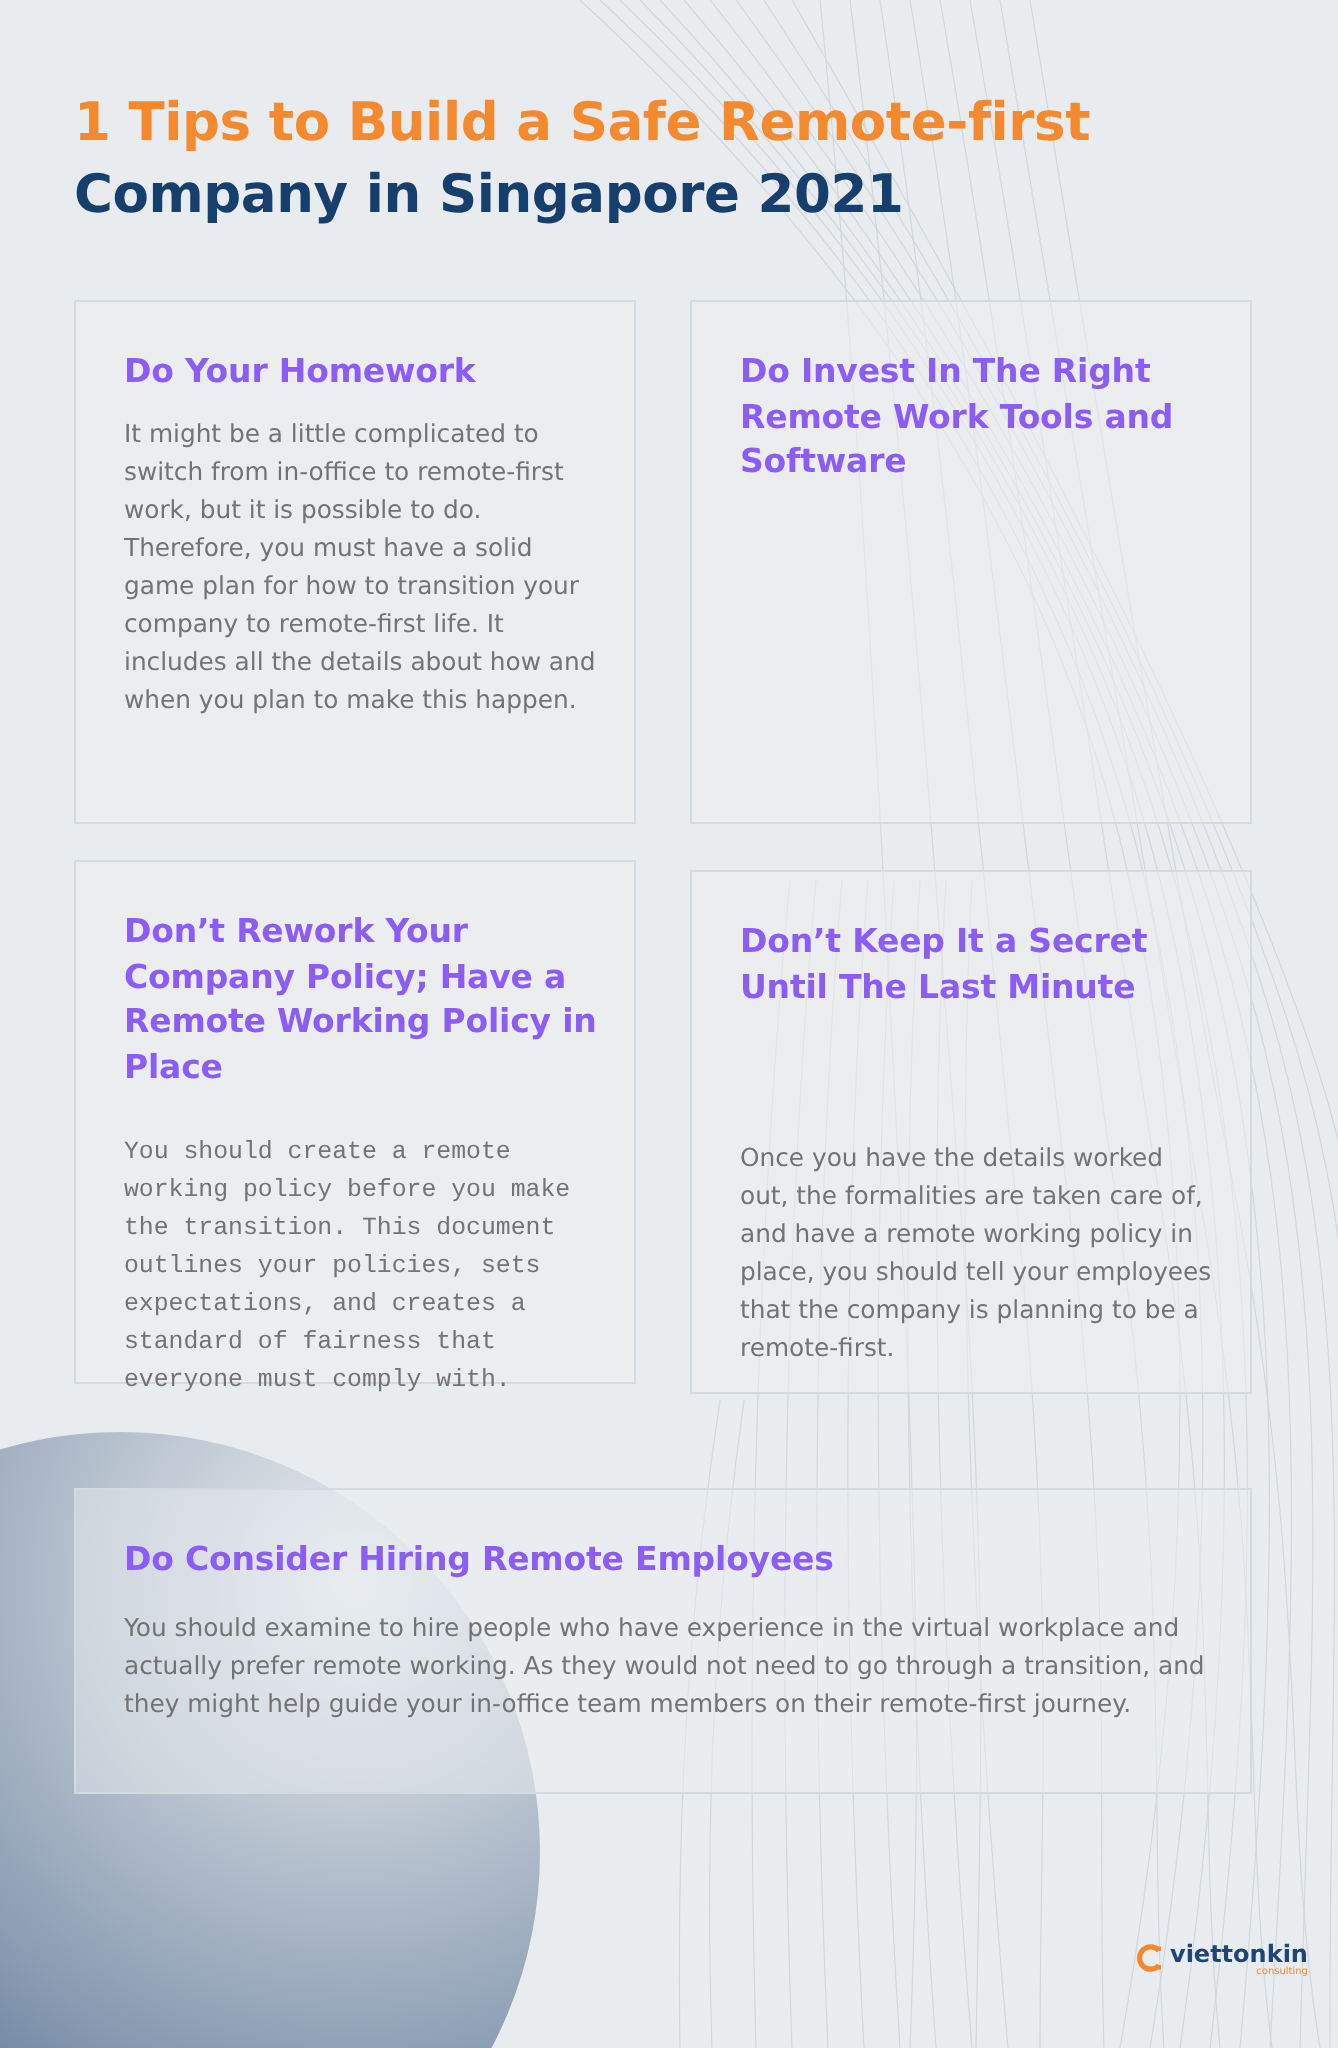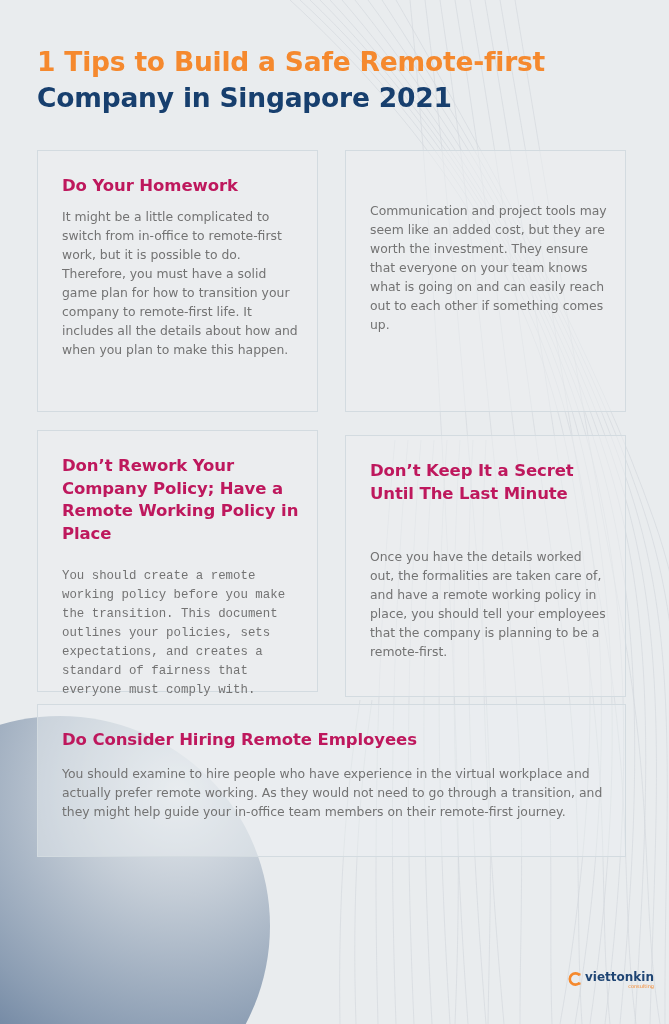--- a/index.html
+++ b/index.html
@@ -16,30 +16,30 @@
       background: radial-gradient(circle at 78% 18%, #e6eaee 0%, #c3ccd6 22%, #8b9db3 52%, #4f6a8d 80%, #2f4e77 100%);
       z-index: 0;
     }
     .title { position: absolute; left: 37px; top: 44px; z-index: 2; font-weight: bold; font-size: 26.5px; line-height: 36px; letter-spacing: -0.2px; }
     .title .l1 { color: #f5892e; display: block; }
     .title .l2 { color: #173f6e; display: block; }
     .card {
       position: absolute; z-index: 2; border: 1px solid #d3dbe0;
       background: rgba(236, 239, 241, 0.55); padding: 24px 18px 0 24px;
     }
-    .card h2 { color: #be185d; font-size: 16.5px; line-height: 22.5px; font-weight: bold; letter-spacing: -0.1px; }
+    .card h2 { color: #8b5cf6; font-size: 16.5px; line-height: 22.5px; font-weight: bold; letter-spacing: -0.1px; }
     .card p { font-size: 12.4px; line-height: 19px; color: #737373; margin-top: 9px; }
     .c1 { left: 37px;  top: 150px; width: 281px; height: 262px; }
     .c2 { left: 345px; top: 150px; width: 281px; height: 262px; }
     .c2 p { margin-top: 26px; }
     .c3 { left: 37px;  top: 430px; width: 281px; height: 262px; }
     .c3 p { margin-top: 22px; font-family: Liberation Mono, monospace; }
     .c4 { left: 345px; top: 435px; width: 281px; height: 262px; }
-    .c4 p { margin-top: 42px; }
-    .c5 { left: 37px;  top: 704px; width: 589px; height: 153px; background: rgba(236,239,241,0.45); padding-right: 14px; }
+    .c4 p { margin-top: 64px; }
+    .c5 { left: 37px;  top: 744px; width: 589px; height: 153px; background: rgba(236,239,241,0.45); padding-right: 14px; }
     .c5 p { margin-top: 12px; }
     .credit { position: absolute; left: 40px; top: 1028px; z-index: 2; text-align: center; }
     .credit .small { font-size: 7.5px; color: #3b4150; display: block; }
     .credit .big { font-size: 7.5px; font-weight: bold; color: #1b1f2a; display: block; margin-top: 2px; }
     .logo { position: absolute; left: 568px; top: 971px; z-index: 2; display: flex; align-items: flex-start; }
     .logo-icon { width: 14px; height: 14px; margin-right: 3px; margin-top: 1px; }
     .logo-text { display: flex; flex-direction: column; align-items: flex-end; }
     .logo .name { font-size: 12px; font-weight: bold; color: #1f4574; line-height: 12px; }
     .logo .sub { font-size: 5px; color: #f5892e; line-height: 6px; }
   </style>
@@ -85,21 +85,21 @@
   <span class="l1">1 Tips to Build a Safe Remote-first</span>
   <span class="l2">Company in Singapore 2021</span>
 </h1>
 
 <section class="card c1">
   <h2>Do Your Homework</h2>
   <p>It might be a little complicated to switch from in-office to remote-first work, but it is possible to do. Therefore, you must have a solid game plan for how to transition your company to remote-first life. It includes all the details about how and when you plan to make this happen.</p>
 </section>
 
 <section class="card c2">
-  <p>Communication and project tools may seem like an added cost, but they are worth the investment. They ensure that everyone on your team knows what is going on and can easily reach out to each other if something comes up.</p>
+  <h2>Do Invest In The Right Remote Work Tools and Software</h2>
 </section>
 
 <section class="card c3">
   <h2>Don’t Rework Your Company Policy; Have a Remote Working Policy in Place</h2>
   <p>You should create a remote working policy before you make the transition. This document outlines your policies, sets expectations, and creates a standard of fairness that everyone must comply with.</p>
 </section>
 
 <section class="card c4">
   <h2>Don’t Keep It a Secret Until The Last Minute</h2>
   <p>Once you have the details worked out, the formalities are taken care of, and have a remote working policy in place, you should tell your employees that the company is planning to be a remote-first.</p>

